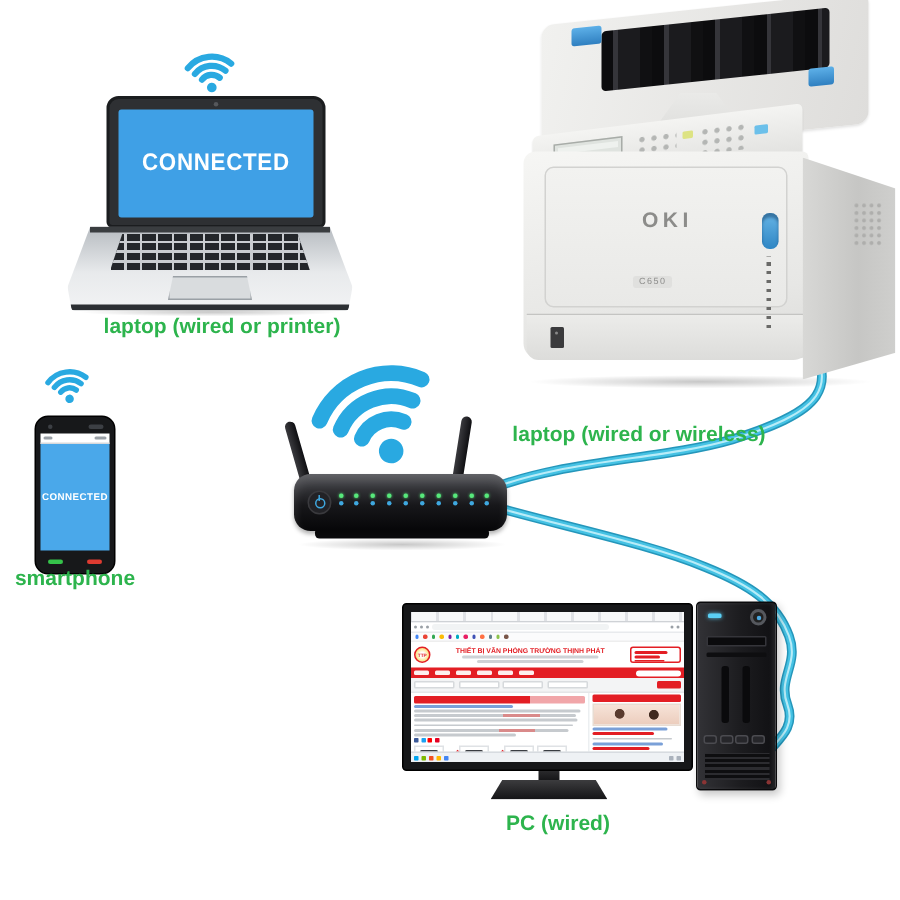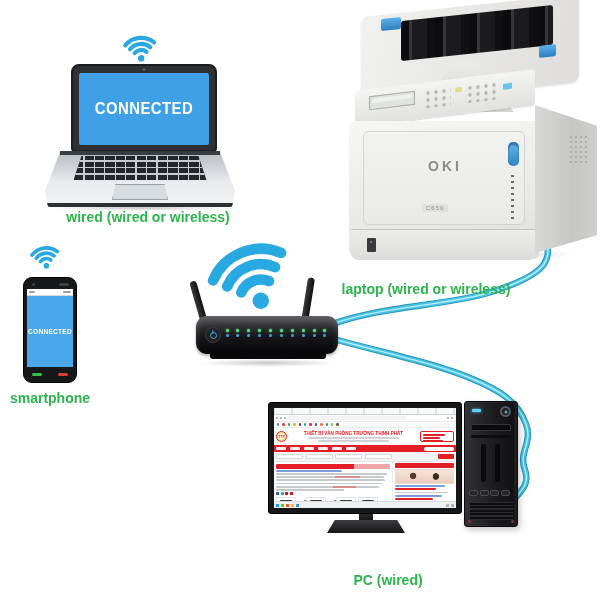--- a/index.html
+++ b/index.html
@@ -73,21 +73,21 @@
   .pr-lcd{position:absolute;left:14px;top:7px;width:46px;height:14px;background:#dfe3df;
           border:1px solid #a8aca8;box-sizing:border-box;}
   .pr-lcd i{position:absolute;left:2px;top:2px;right:2px;height:4px;background:#eef1ee;}
   .pr-keys{position:absolute;top:8px;height:18px;
            background-image:radial-gradient(circle at 3px 3px,#b4b6b4 1.5px,transparent 2px);
            background-size:8px 7px;}
   .pr-keys.a{left:70px;width:26px;}
   .pr-keys.b{left:112px;width:30px;}
   .pr-key-green{position:absolute;left:100px;top:9px;width:7px;height:5px;background:#dde383;border-radius:1px;}
   .pr-key-blue{position:absolute;left:148px;top:11px;width:9px;height:6px;background:#6cc0ea;border-radius:1px;}
-  .pr-front{position:absolute;left:6px;top:116px;width:190px;height:138px;
+  .pr-front{position:absolute;left:6px;top:96px;width:190px;height:138px;
             border-radius:8px 4px 6px 10px;
             background:linear-gradient(170deg,#f6f6f4,#e7e7e5 70%,#dbdbd9);text-align:right;}
   .pr-door{position:absolute;left:14px;top:10px;width:160px;height:92px;border-radius:6px;
            border:1px solid #d2d2d0;background:linear-gradient(#f2f2f0,#e9e9e7);}
   .pr-oki{position:absolute;left:64px;top:26px;color:#8c8c8a;font-weight:bold;font-size:14px;
           letter-spacing:3px;}
   .pr-model{position:absolute;left:58px;top:72px;font-size:6px;color:#8e8e8c;background:#e0e0de;
             border-radius:2px;padding:1px 4px;letter-spacing:1px;}
   .pr-tray{position:absolute;left:2px;top:108px;width:186px;height:30px;border-radius:0 0 8px 8px;
            border-top:1px solid #c4c4c2;background:linear-gradient(#ececea,#dcdcda);}
@@ -240,21 +240,21 @@
       <span>CONNECTED</span>
     </div>
   </div>
   <div class="lap-base">
     <div class="lap-base-top"></div>
     <div class="lap-kbd"></div>
     <div class="lap-pad"></div>
     <div class="lap-bottom"></div>
   </div>
   <div class="shadow-ell" style="left:52px;top:205px;width:176px;height:6px;"></div>
-  <div class="dev-label" style="left:48px;width:200px;top:209px;">wired (wired or wireless)</div>
+  <div class="dev-label" style="left:48px;width:200px;top:209px;">laptop (wired or printer)</div>
 
   <div class="wifi" style="left:28px;top:243px;width:34px;height:26px;transform:rotate(-8deg);">
     <svg viewBox="0 0 100 78">
         <g fill="none" stroke="#29a9e1" stroke-width="11" stroke-linecap="round">
       <path d="M34.4 53.4 A22 22 0 0 1 65.6 53.4"></path>
       <path d="M23.1 42.1 A38 38 0 0 1 76.9 42.1"></path>
       <path d="M11.8 30.8 A54 54 0 0 1 88.2 30.8"></path>
         </g>
       <circle cx="50" cy="69" r="8.5" fill="#29a9e1"></circle>
       </svg>
@@ -265,21 +265,21 @@
     <div class="ph-status">
       <i style="left:2px;width:6px;"></i>
         <i style="right:2px;width:8px;"></i>
     </div>
     <div class="ph-screen">
       <span>CONNECTED</span>
     </div>
     <span class="ph-btn green"></span>
     <span class="ph-btn red"></span>
   </div>
-  <div class="dev-label" style="left:0px;width:100px;top:390px;">smartphone</div>
+  <div class="dev-label" style="left:0px;width:100px;top:377px;">smartphone</div>
 
   <div class="printer">
     <div class="pr-toplid"></div>
     <div class="pr-recess"></div>
     <span class="pr-clip left"></span>
     <span class="pr-clip right"></span>
     <div class="pr-outtray"></div>
     <div class="pr-panel">
       <div class="pr-lcd">
           <i></i>
@@ -493,15 +493,15 @@
     <div class="tw-ports">
         <i></i>
         <i></i>
         <i></i>
         <i></i>
       </div>
     <div class="tw-vents"></div>
     <span class="tw-screw" style="left:3px;"></span>
     <span class="tw-screw" style="right:3px;"></span>
   </div>
-  <div class="dev-label" style="left:308px;width:160px;top:540px;margin-top:32px;">PC (wired)</div>
+  <div class="dev-label" style="left:292px;width:160px;top:540px;">PC (wired)</div>
 
 </div>
 
 </body></html>

